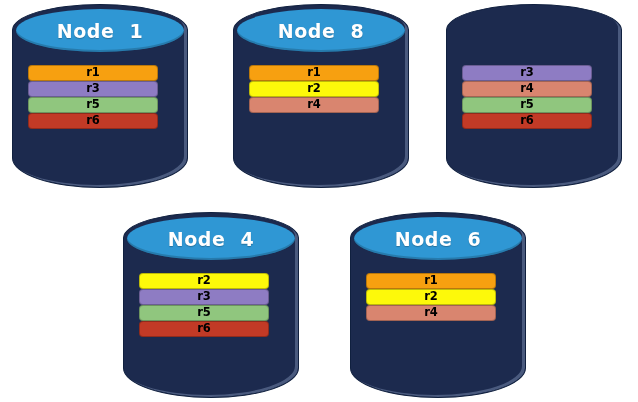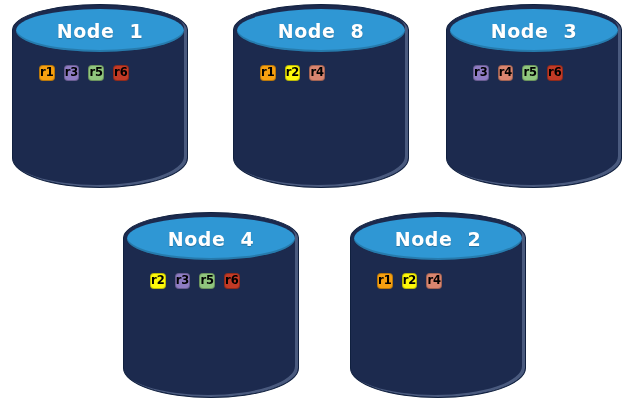--- a/index.html
+++ b/index.html
@@ -45,25 +45,24 @@
     font-size: 19px;
     font-weight: bold;
     letter-spacing: 0.5px;
     word-spacing: 8px;
     text-shadow: 0 1px 1px rgba(0,0,0,0.25);
     white-space: nowrap;
   }
   .bars {
     position: absolute;
     top: 61px;
-    left: 27px;
+    left: 16px;
     right: 30px;
     display: flex;
-    flex-direction: row;
-    gap: 9px;
+    flex-direction: column;
   }
   .bar {
     height: 14px;
     border-radius: 4px;
     border: 1px solid rgba(0,0,0,0.25);
     box-sizing: content-box;
     display: flex;
     align-items: center;
     justify-content: center;
     font-size: 11.5px;
@@ -103,23 +102,20 @@
     </div>
     <div class="bars">
       <div class="bar" style="background-color: rgb(247, 160, 16);">r1</div>
       <div class="bar" style="background-color: rgb(253, 249, 10);">r2</div>
       <div class="bar" style="background-color: rgb(217, 133, 111);">r4</div>
     </div>
   </div>
 
   <div class="cylinder pos-n3">
     <div class="cyl-silhouette" style="background-color: rgb(28, 42, 78);"></div>
-    <div class="cyl-top" style="background-color: rgb(47, 151, 212);">
-      <span class="node-label">Node 3</span>
-    </div>
     <div class="bars">
       <div class="bar" style="background-color: rgb(142, 124, 195);">r3</div>
       <div class="bar" style="background-color: rgb(217, 133, 111);">r4</div>
       <div class="bar" style="background-color: rgb(144, 198, 126);">r5</div>
       <div class="bar" style="background-color: rgb(194, 58, 38);">r6</div>
     </div>
   </div>
 
   <div class="cylinder pos-n4">
     <div class="cyl-silhouette" style="background-color: rgb(28, 42, 78);"></div>
@@ -130,21 +126,21 @@
       <div class="bar" style="background-color: rgb(253, 249, 10);">r2</div>
       <div class="bar" style="background-color: rgb(142, 124, 195);">r3</div>
       <div class="bar" style="background-color: rgb(144, 198, 126);">r5</div>
       <div class="bar" style="background-color: rgb(194, 58, 38);">r6</div>
     </div>
   </div>
 
   <div class="cylinder pos-n5">
     <div class="cyl-silhouette" style="background-color: rgb(28, 42, 78);"></div>
     <div class="cyl-top" style="background-color: rgb(47, 151, 212);">
-      <span class="node-label">Node 2</span>
+      <span class="node-label">Node 6</span>
     </div>
     <div class="bars">
       <div class="bar" style="background-color: rgb(247, 160, 16);">r1</div>
       <div class="bar" style="background-color: rgb(253, 249, 10);">r2</div>
       <div class="bar" style="background-color: rgb(217, 133, 111);">r4</div>
     </div>
   </div>
 
 </div>
 

